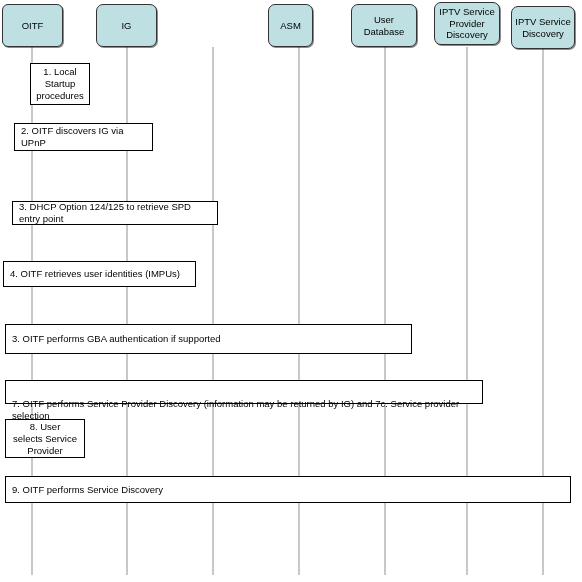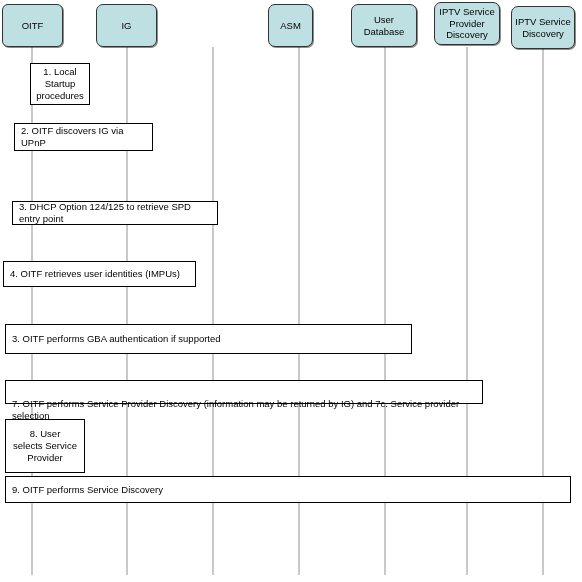--- a/index.html
+++ b/index.html
@@ -135,21 +135,21 @@
 
 
   <div class="step left" style="left:5px;  top:324px; width:407px; height:30px;">
     <span class="step-label">3. OITF performs GBA authentication if supported</span>
   </div>
 
   <div class="step left wrap" style="left:5px;  top:380px; width:478px; height:24px; align-items:flex-start; padding-top:17px;">
     <span class="step-label">7. OITF performs Service Provider Discovery (information may be returned by IG) and 7c. Service provider selection</span>
   </div>
 
-  <div class="step center" style="left:5px;  top:419px; width:80px;  height:54px;">
+  <div class="step center" style="left:5px;  top:419px; width:80px;  height:39px;">
     <span class="step-label">8.   User
 selects Service
 Provider</span>
   </div>
 
   <div class="step left" style="left:5px;  top:476px; width:566px; height:27px;">
     <span class="step-label">9. OITF performs Service Discovery</span>
   </div>
 
 </div>

